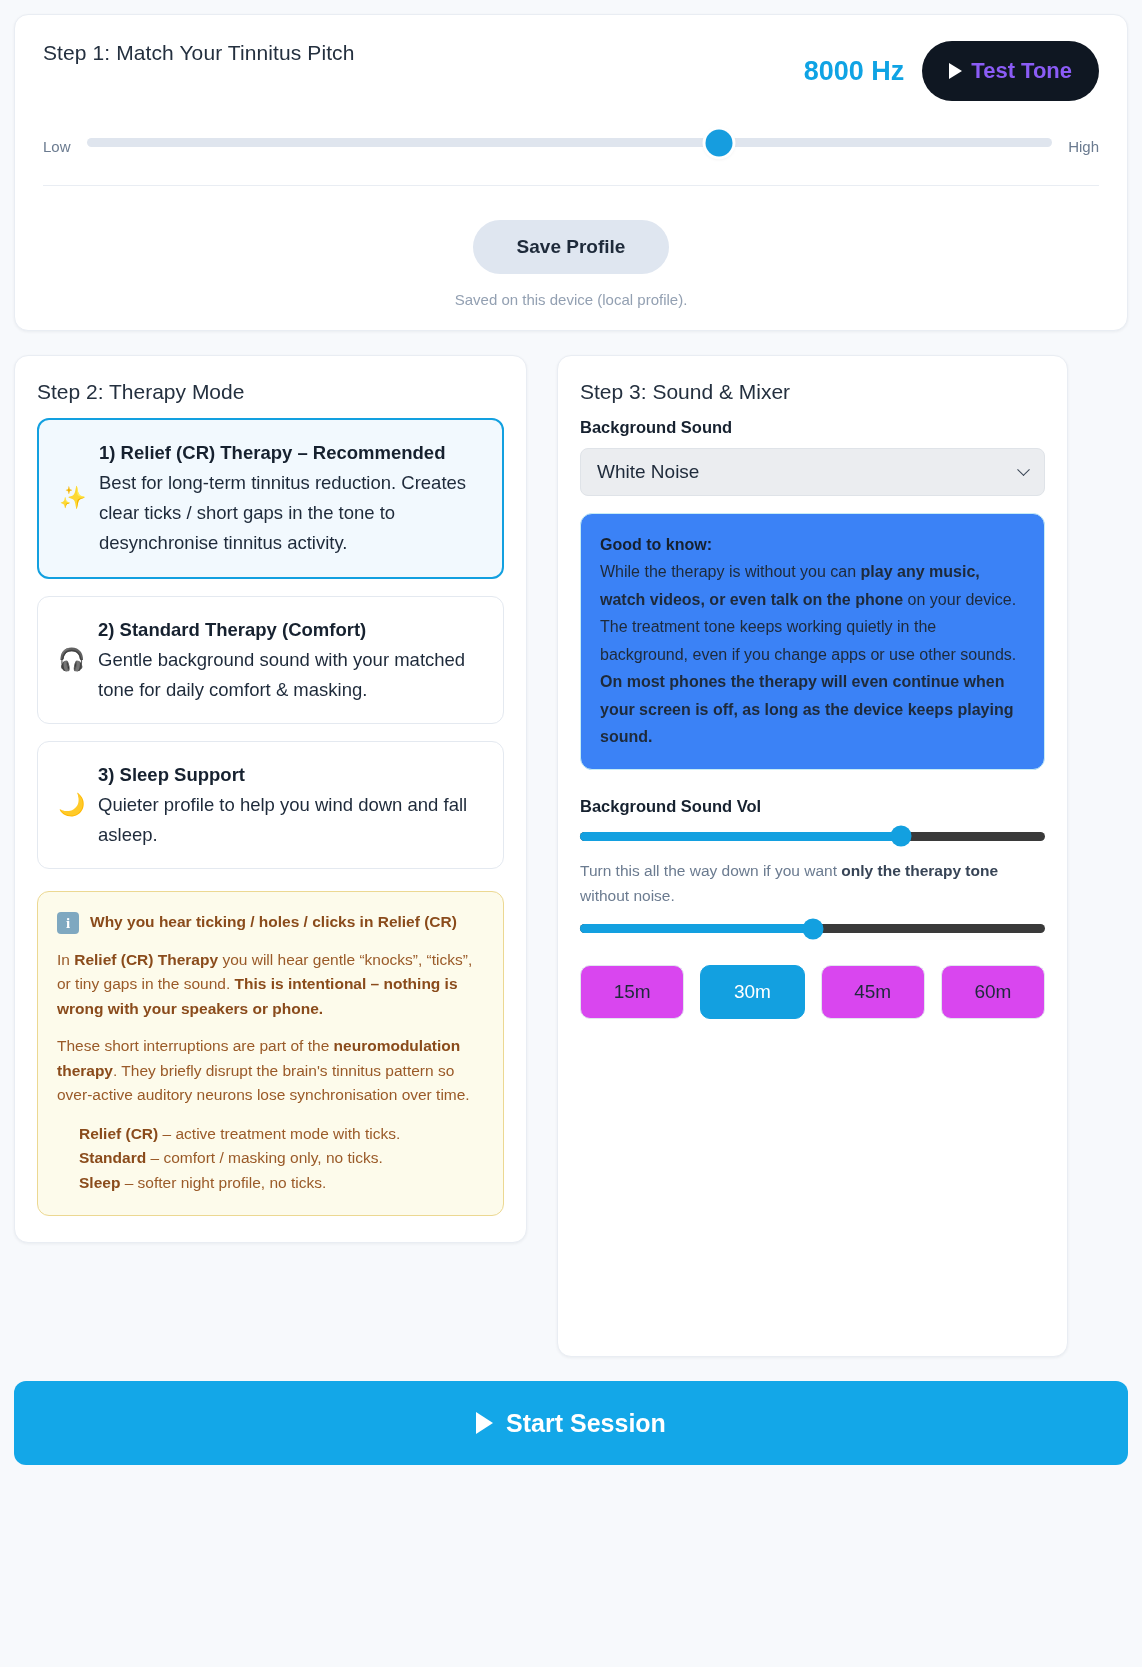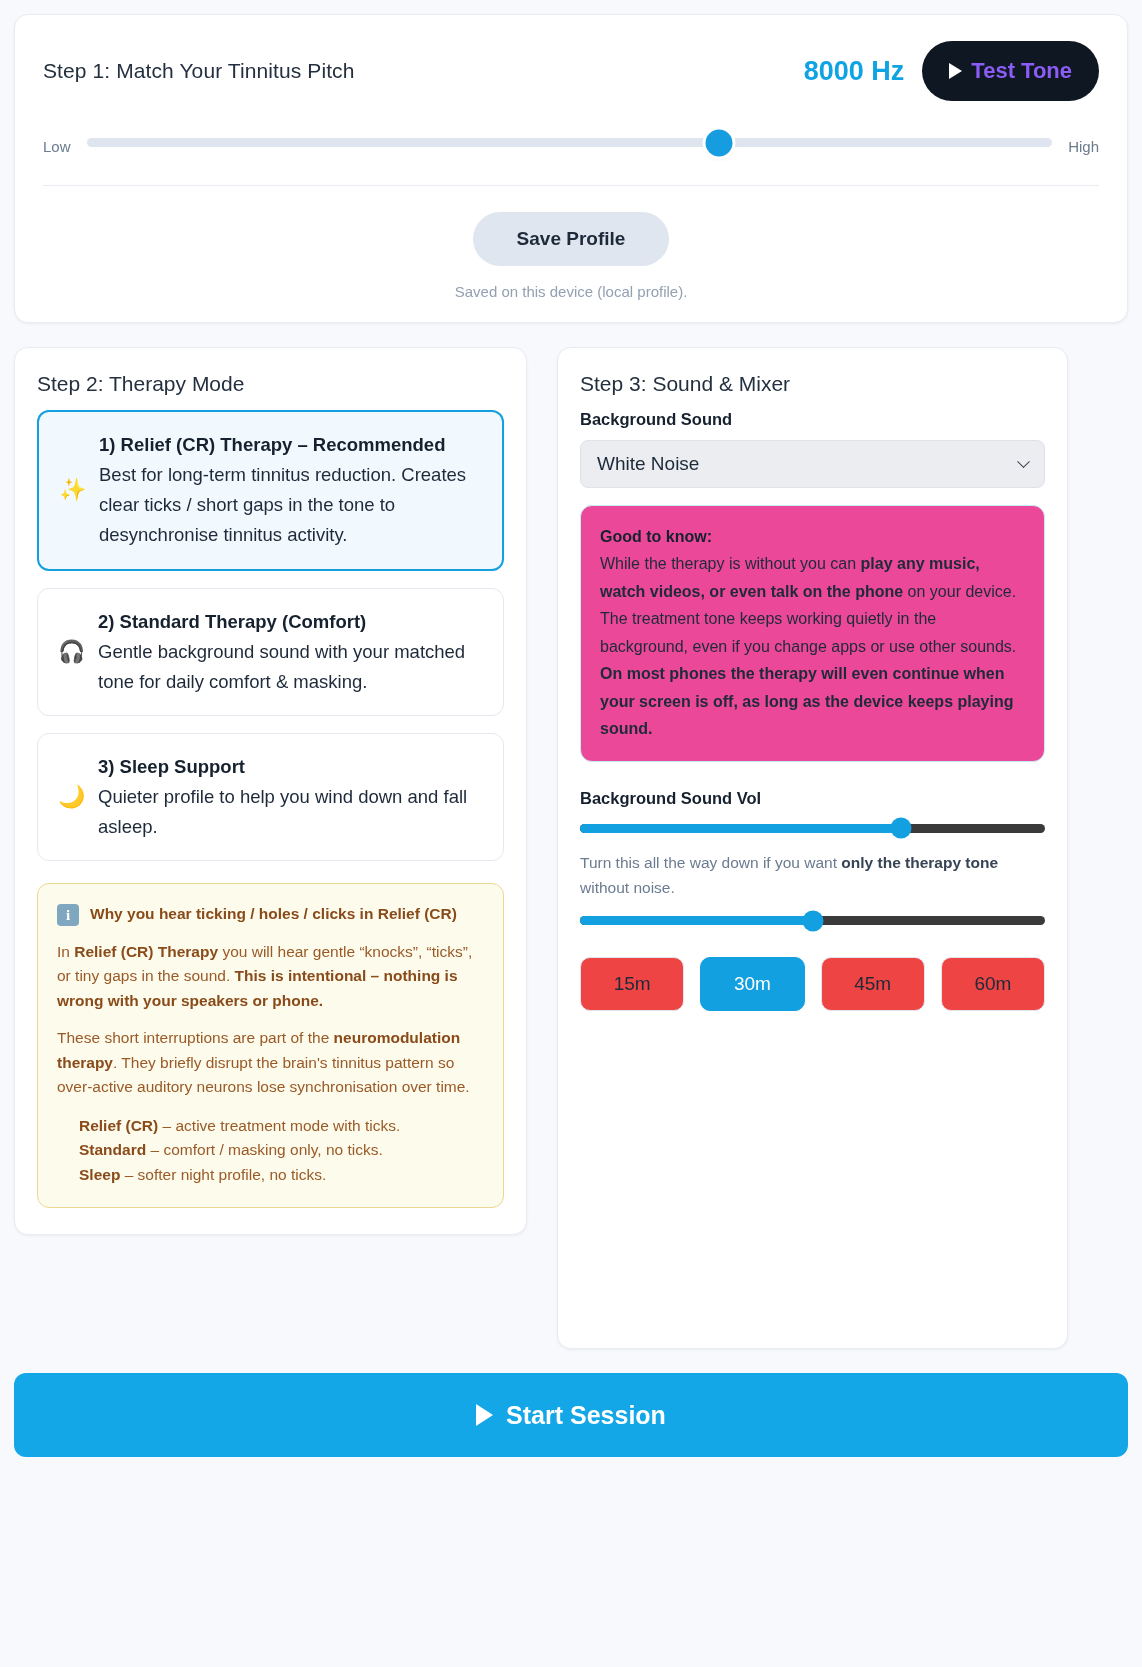--- a/index.html
+++ b/index.html
@@ -25,21 +25,20 @@
     background: #ffffff;
     border: 1px solid #e9edf3;
     border-radius: 14px;
     box-shadow: 0 1px 3px rgba(16,32,56,.06);
   }
 
   
   .step1 { padding: 26px 28px 22px 28px; }
   .step1-top {
     display: flex;
-    align-items: center;
     justify-content: space-between;
     gap: 16px;
   }
   .step-title {
     font-size: 21px;
     color: #24303f;
     font-weight: 400;
     letter-spacing: .1px;
   }
   .freq-wrap { display: flex; align-items: center; gap: 18px; }
@@ -108,20 +107,21 @@
   .save-btn {
     background: #dfe6f0;
     color: #1e2a3a;
     border: none;
     border-radius: 28px;
     padding: 16px 44px;
     font-size: 19px;
     font-weight: bold;
     cursor: pointer;
     font-family: "Liberation Sans", sans-serif;
+    margin-top: 8px;
   }
   .save-note {
     margin-top: 17px;
     font-size: 15px;
     color: #93a0b2;
   }
 
   
   .columns {
     display: flex;
@@ -244,21 +244,21 @@
   .chev {
     width: 9px; height: 9px;
     border-right: 1.6px solid #3a4656;
     border-bottom: 1.6px solid #3a4656;
     transform: rotate(45deg) translate(-2px,-2px);
   }
 
   .note-blue {
     margin-top: 17px;
     border: 1px solid #c6ecf5;
-    background: #ec4899;
+    background: #3b82f6;
     border-radius: 12px;
     padding: 17px 19px 18px 19px;
   }
   .note-blue-title {
     font-size: 16px;
     font-weight: bold;
     color: #16212f;
     line-height: 1.7;
   }
   .note-blue-text {
@@ -307,21 +307,21 @@
   .durations {
     display: flex;
     gap: 16px;
     margin-top: 32px;
   }
   .dur-btn {
     flex: 1;
     height: 54px;
     border-radius: 10px;
     border: 1px solid #e1e6ee;
-    background: #ef4444;
+    background: #d946ef;
     color: #1e2a3a;
     font-size: 19px;
     cursor: pointer;
     font-family: "Liberation Sans", sans-serif;
   }
   .dur-btn.active {
     background: #13a0e0;
     border-color: #13a0e0;
     color: #ffffff;
   }

